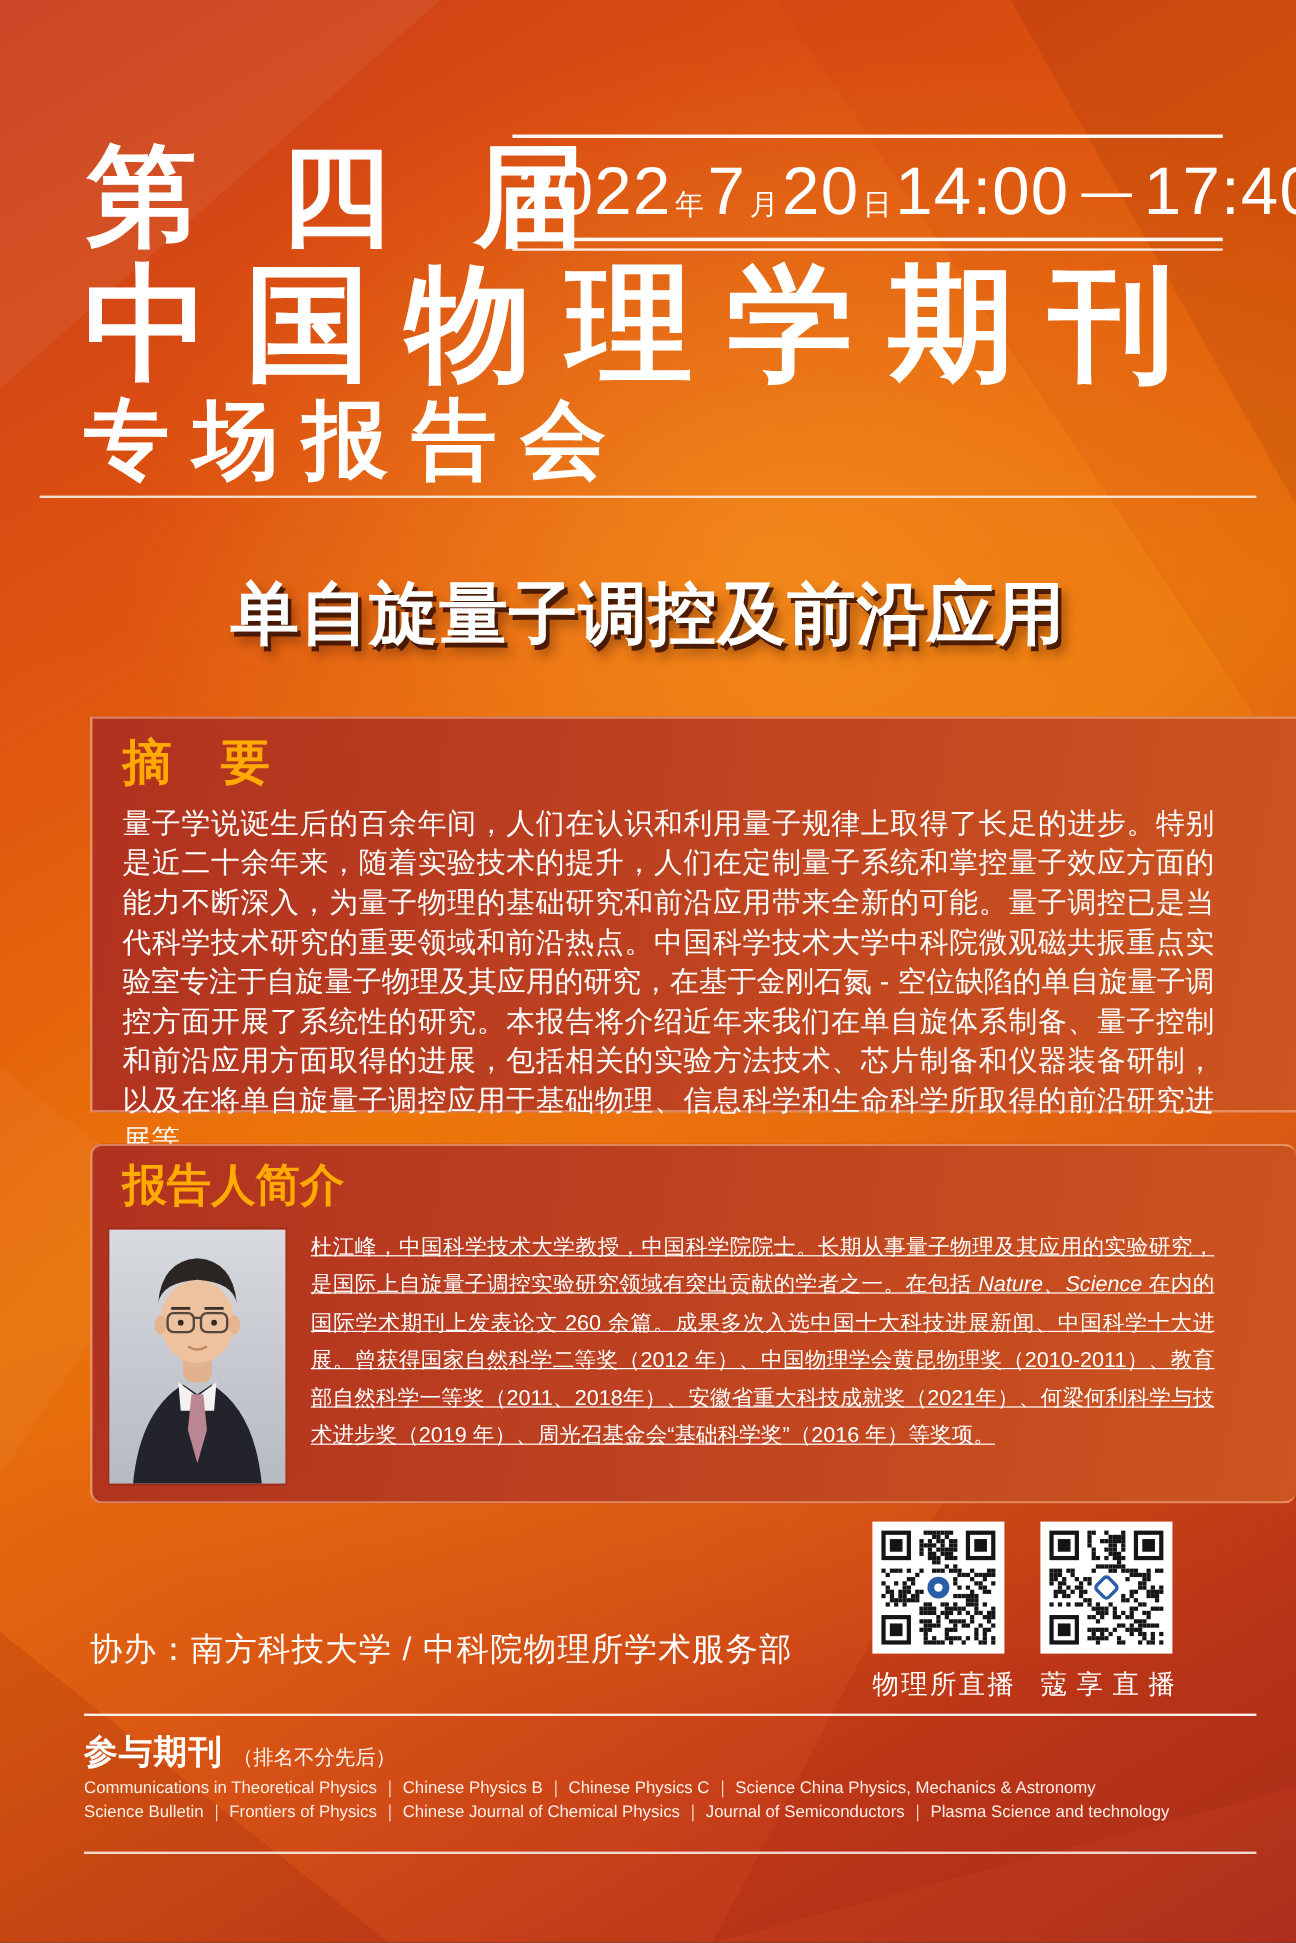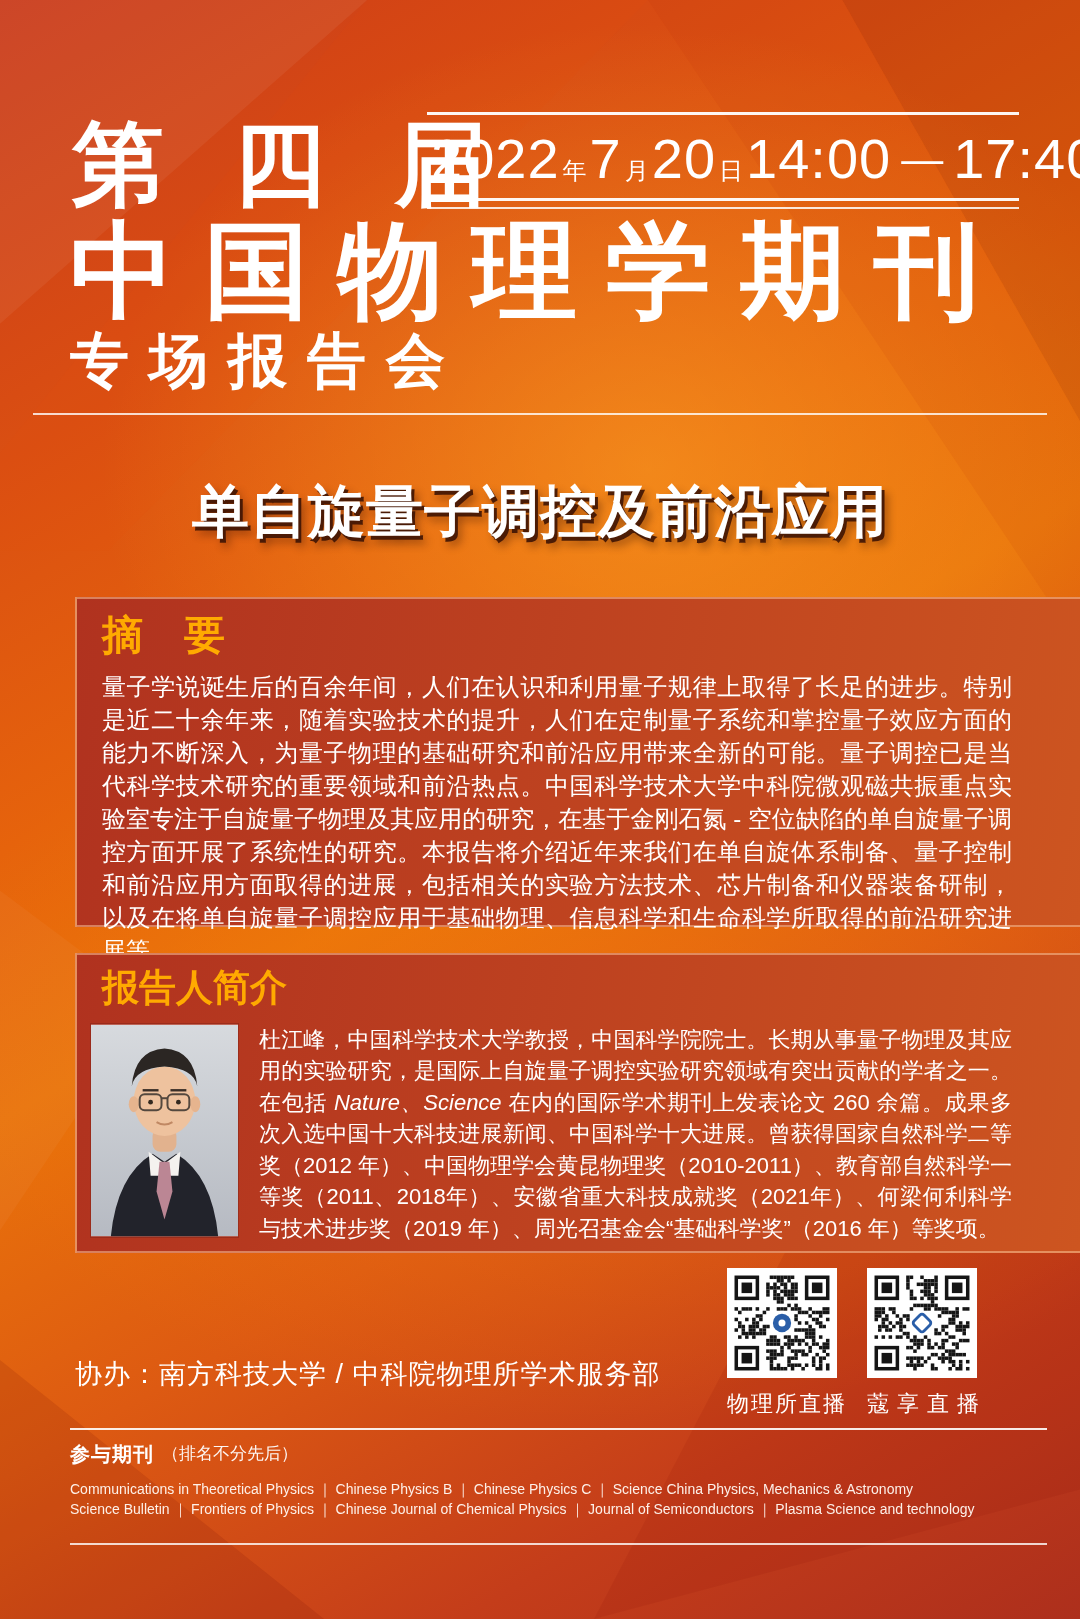--- a/index.html
+++ b/index.html
@@ -23,53 +23,53 @@
   .abs{position:absolute;}
   .edition{left:72px;top:118px;font-size:92px;font-weight:700;letter-spacing:22px;line-height:1;white-space:nowrap;}
   .date-bar{left:427px;top:112px;width:592px;border-top:3px solid rgba(255,255,255,.95);}
   .date-bar::before{content:"";position:absolute;left:0;right:0;bottom:0;height:3px;background:rgba(255,255,255,.95);}
   .date-bar::after{content:"";position:absolute;left:0;right:0;bottom:-8px;height:2px;background:rgba(255,255,255,.85);}
   .date-row{display:flex;align-items:flex-end;padding:16px 2px 14px 4px;}
   .dnum{font-size:56px;line-height:1;font-weight:400;letter-spacing:1px;}
   .dunit{font-size:24px;line-height:1;padding:0 3px 4px 3px;}
   .ddash{font-size:42px;line-height:1;padding:0 10px 7px 10px;font-weight:400;}
   .title-main{left:70px;top:218px;font-size:105px;font-weight:900;letter-spacing:29px;line-height:1;white-space:nowrap;}
-  .title-sub{left:70px;top:332px;font-size:59px;font-weight:700;letter-spacing:20px;line-height:1;white-space:nowrap;}
+  .title-sub{left:70px;top:332px;font-size:71px;font-weight:700;letter-spacing:20px;line-height:1;white-space:nowrap;}
   .hr1{left:33px;top:413px;width:1014px;height:2px;background:rgba(255,255,255,.8);}
   .talk-title{left:0;top:474px;width:100%;text-align:center;font-size:57px;font-weight:900;letter-spacing:1px;
     text-shadow:3px 4px 0 rgba(62,20,4,.9),6px 8px 9px rgba(62,20,4,.45);}
 
   .panel{right:0;box-sizing:border-box;border:2px solid rgba(255,205,160,.5);border-right:none;
     background:linear-gradient(100deg,#b0321f 0%,#bd4120 45%,#cd5520 100%);}
   .abstract-panel{left:75px;top:597px;height:330px;padding:14px 68px 16px 25px;}
   .panel-heading{color:#ffaa00;font-size:41px;font-weight:900;line-height:1.1;}
   .abstract-text{margin-top:12px;font-size:24px;line-height:33px;text-align:justify;}
 
-  .speaker-panel{left:75px;top:953px;height:300px;padding:12px 68px 0 14px;}
+  .speaker-panel{left:75px;top:953px;height:300px;padding:12px 68px 0 14px;border-radius:10px;}
   .speaker-heading{margin-left:11px;color:#ffaa00;font-size:37px;font-weight:900;line-height:1.15;}
   .speaker-row{display:flex;margin-top:14px;align-items:flex-start;}
   .photo{width:147px;height:213px;flex:none;box-shadow:0 0 0 1px rgba(120,30,20,.4);}
   .photo svg{display:block;width:100%;height:100%;}
-  .bio{margin-left:21px;font-size:22px;line-height:31.5px;text-align:justify;}
+  .bio{margin-left:21px;font-size:18px;line-height:31.5px;text-align:justify;text-decoration:underline;}
   .bio .it{font-style:italic;}
 
   .org-line{left:75px;font-size:27px;font-weight:500;letter-spacing:1px;white-space:nowrap;}
   .org-host{top:1310px;} .org-co{top:1356px;}
 
   .qr-block{top:1268px;width:108px;}
   .qr1{left:727px;} .qr2{left:867px;}
   .qr-box{width:110px;height:110px;background:#fff;box-sizing:border-box;padding:4px;}
   .qr-box svg{display:block;width:100%;height:100%;}
   .qr-label{margin-top:11px;text-align:center;font-size:22px;letter-spacing:2px;white-space:nowrap;}
   .qr2 .qr-label{letter-spacing:8px;}
 
   .hr2{left:70px;top:1428px;width:977px;height:2px;background:rgba(255,255,255,.9);}
   .hr3{left:70px;top:1543px;width:977px;height:2px;background:rgba(255,255,255,.8);}
   .journals-heading{left:70px;top:1441px;display:flex;align-items:flex-end;}
-  .jh-main{font-size:20px;font-weight:900;letter-spacing:1px;}
+  .jh-main{font-size:28px;font-weight:900;letter-spacing:1px;}
   .jh-note{font-size:17px;margin-left:8px;padding-bottom:3px;opacity:.95;}
   .journals{left:70px;top:1479px;font-size:14px;line-height:20px;color:rgba(255,246,240,.97);white-space:nowrap;}
 </style>
 </head>
 <body>
 
 <div class="poster">
   <div class="facet f1"></div>
   <div class="facet f2"></div>
   <div class="facet f3"></div>

